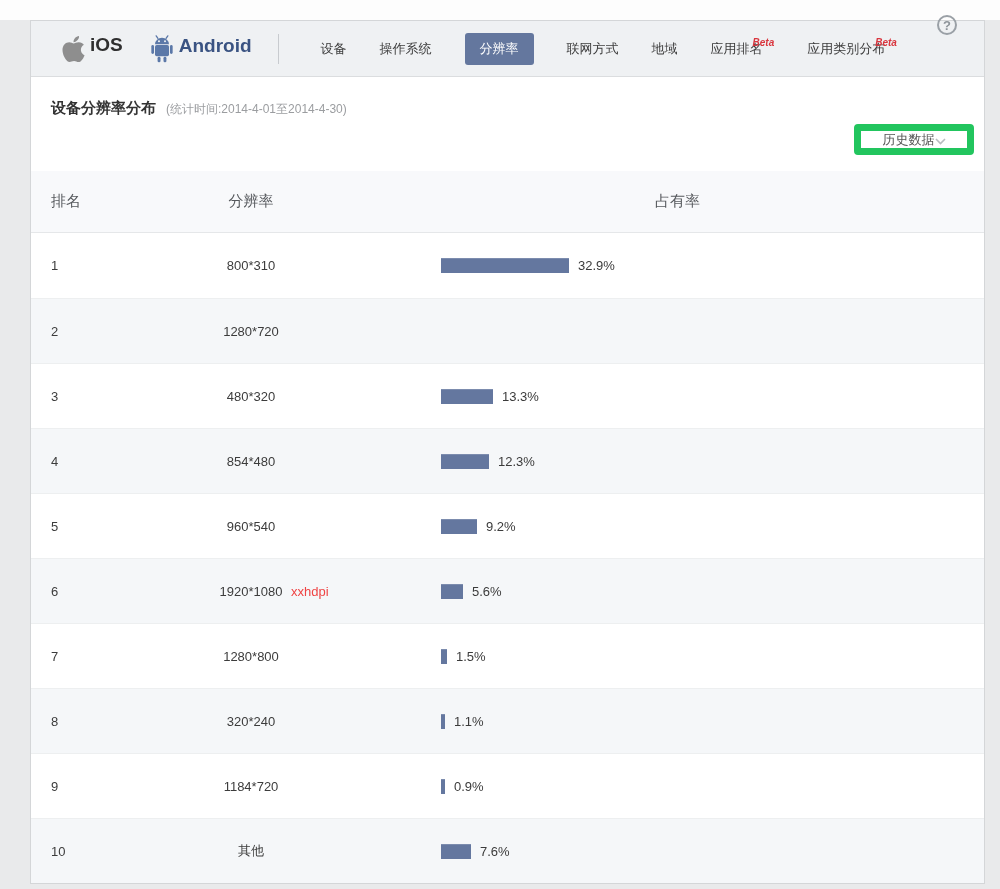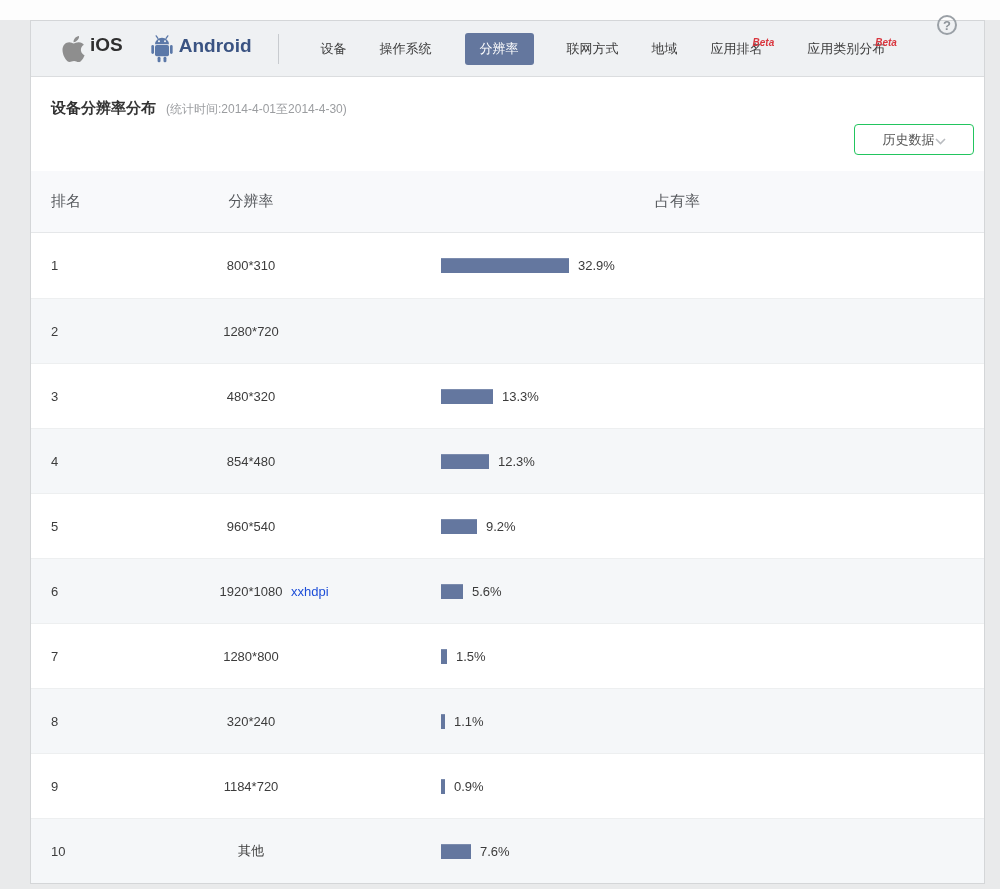--- a/index.html
+++ b/index.html
@@ -44,21 +44,21 @@
     font-size:13px; font-weight:bold; text-align:center; line-height:18px;
     background:transparent; cursor:pointer;
   }
   
   .title-section { height:94px; background:#fff; position:relative; padding:22px 0 0 20px;text-align:right; }
   .title-line { display:flex; align-items:baseline; gap:10px; }
   .section-title { font-size:15px; font-weight:bold; color:#333; }
   .section-subtitle { font-size:12px; color:#9b9da0; }
   .dropdown {
     position:absolute; right:10px; top:47px; width:120px; height:31px;
-    background:#fff; border:1px solid #22c55e; border-radius:4px;
+    background:#fff; border:7px solid #22c55e; border-radius:4px;
     display:flex; align-items:center; justify-content:center; 
     font-size:13px; color:#555; cursor:pointer;
   }
   .dropdown .chev { margin-top:2px; }
   
   .thead {
     height:62px; background:#f8f9fb; border-bottom:1px solid #e5e7e9;
     display:grid; grid-template-columns:100px 240px 1fr; align-items:center;
     font-size:15px; color:#55585c;
   }
@@ -69,21 +69,21 @@
   .trow {
     display:grid; grid-template-columns:100px 240px 1fr; align-items:center;
     height:65px; font-size:13px; color:#3c3c3c; background:#fff;
   }
   .trow.stripe { background:#f5f7f9; }
   .trow + .trow { border-top:1px solid #edeff0; }
   .c-rank { padding-left:20px; }
   .c-res { text-align:center; position:relative; }
   .res-tag {
     position:absolute; left:calc(50% + 40px); top:50%; transform:translateY(-50%);
-    color:#1d4ed8; font-size:13px; white-space:nowrap;
+    color:#ef4444; font-size:13px; white-space:nowrap;
   }
   .res-tag:empty { display:none; }
   .c-share { display:flex; align-items:flex-start; padding-left:70px; }
   .bar { height:15px; background:#64779f; border-top:1px solid #7c8cae; min-width:3px; }
   .share-label { margin-left:9px; color:#3b3b3b; }
 </style>
 </head>
 <body>
 
 <div class="top-strip"></div>

